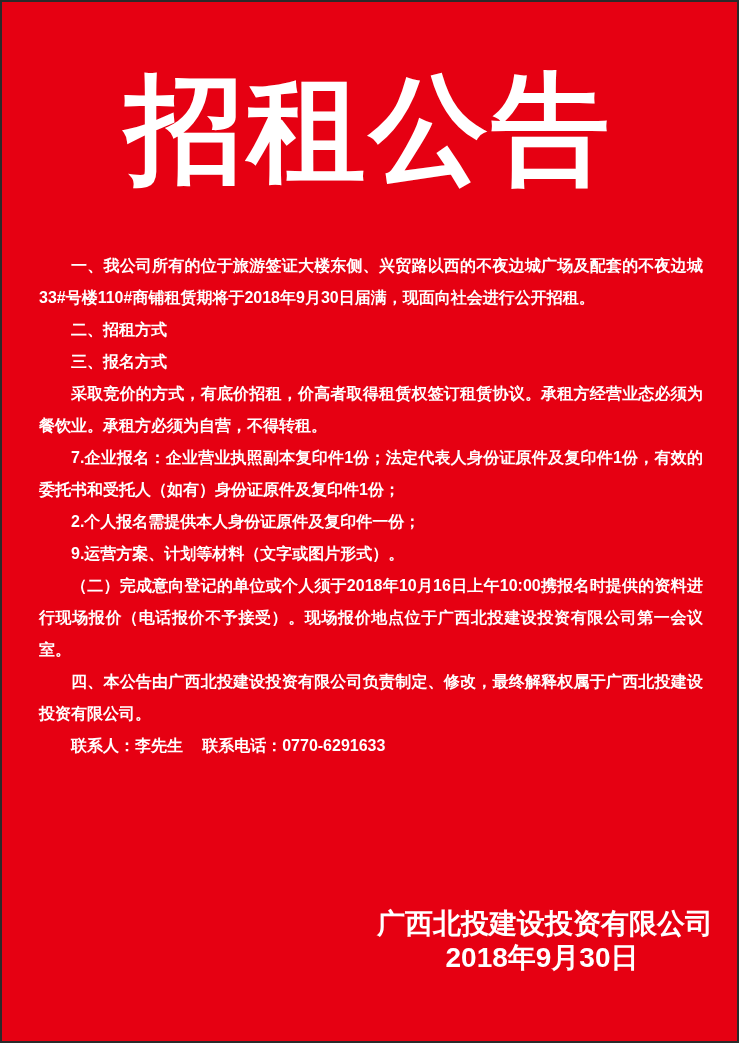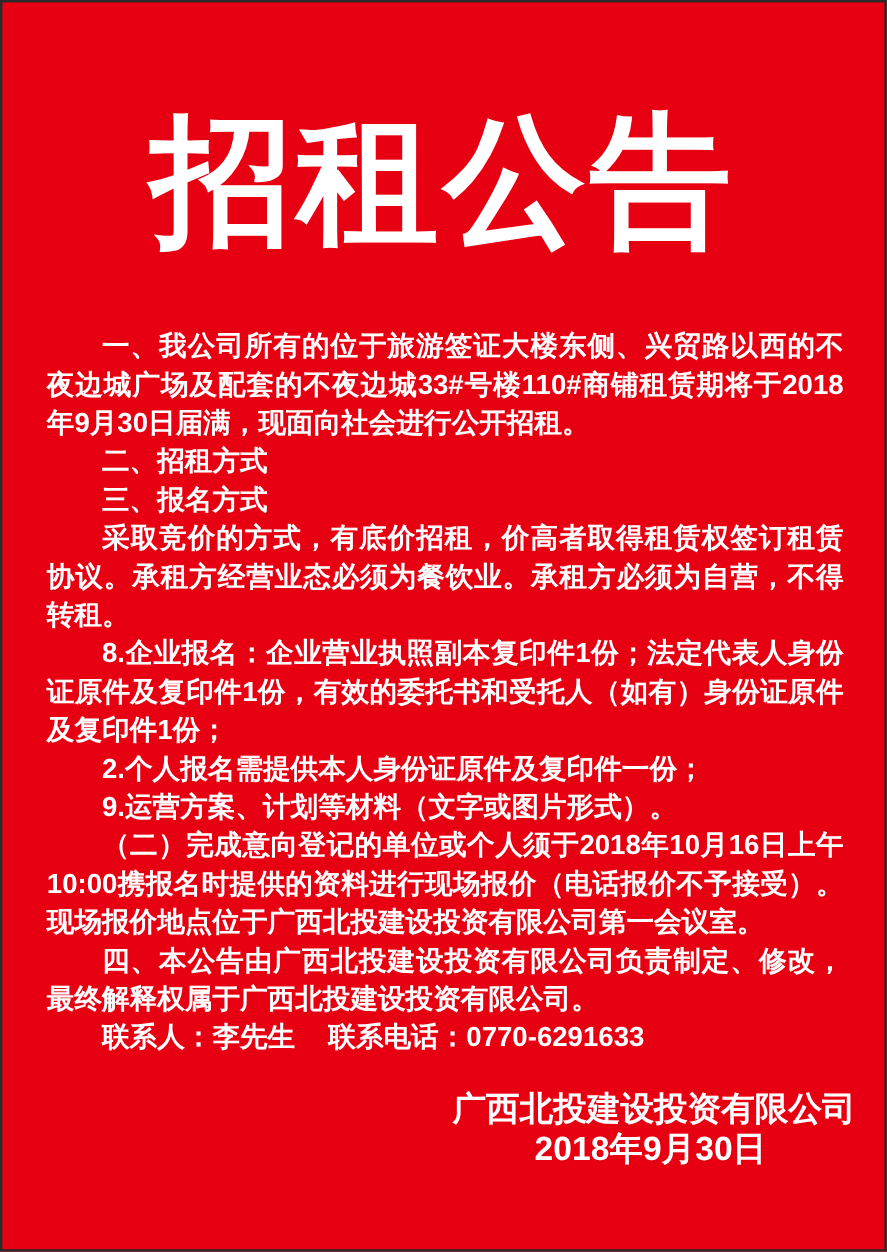--- a/index.html
+++ b/index.html
@@ -12,35 +12,35 @@
     width: 739px;
     height: 1043px;
     box-sizing: border-box;
     background: #e60012;
     border: 2px solid #2a2a2a;
     overflow: hidden;
     font-family: "Liberation Sans", "DejaVu Sans", sans-serif;
     color: #ffffff;
   }
   .title {
-    margin-top: 74px;
+    margin-top: 52px;
     height: 150px;
     line-height: 150px;
     text-align: center;
     font-family: "DejaVu Serif", "Liberation Serif", serif;
     font-weight: bold;
     font-size: 118px;
     letter-spacing: 4px;
     color: #ffffff;
     white-space: nowrap;
   }
   .body-text {
     margin-top: 46px;
     padding: 0 34px 0 37px;
-    font-size: 23px;
+    font-size: 16px;
     line-height: 32px;
     font-weight: bold;
     text-align: justify;
     color: #ffffff;
   }
   .body-text p {
     margin: 0;
     text-indent: 2em;
   }
   .contact-line {
@@ -71,21 +71,21 @@
 
 <div class="poster">
 
   <div class="title">招租公告</div>
 
   <div class="body-text">
     <p>一、我公司所有的位于旅游签证大楼东侧、兴贸路以西的不夜边城广场及配套的不夜边城33#号楼110#商铺租赁期将于2018年9月30日届满，现面向社会进行公开招租。</p>
     <p>二、招租方式</p>
     <p>三、报名方式</p>
     <p>采取竞价的方式，有底价招租，价高者取得租赁权签订租赁协议。承租方经营业态必须为餐饮业。承租方必须为自营，不得转租。</p>
-    <p>8.企业报名：企业营业执照副本复印件1份；法定代表人身份证原件及复印件1份，有效的委托书和受托人（如有）身份证原件及复印件1份；</p>
+    <p>7.企业报名：企业营业执照副本复印件1份；法定代表人身份证原件及复印件1份，有效的委托书和受托人（如有）身份证原件及复印件1份；</p>
     <p>2.个人报名需提供本人身份证原件及复印件一份；</p>
     <p>9.运营方案、计划等材料（文字或图片形式）。</p>
     <p>（二）完成意向登记的单位或个人须于2018年10月16日上午10:00携报名时提供的资料进行现场报价（电话报价不予接受）。现场报价地点位于广西北投建设投资有限公司第一会议室。</p>
     <p>四、本公告由广西北投建设投资有限公司负责制定、修改，最终解释权属于广西北投建设投资有限公司。</p>
     <p class="contact-line">
       <span>联系人：</span><span>李先生</span><span class="gap"></span><span>联系电话：</span><span>0770-6291633</span>
     </p>
   </div>
 
   <div class="signature">

